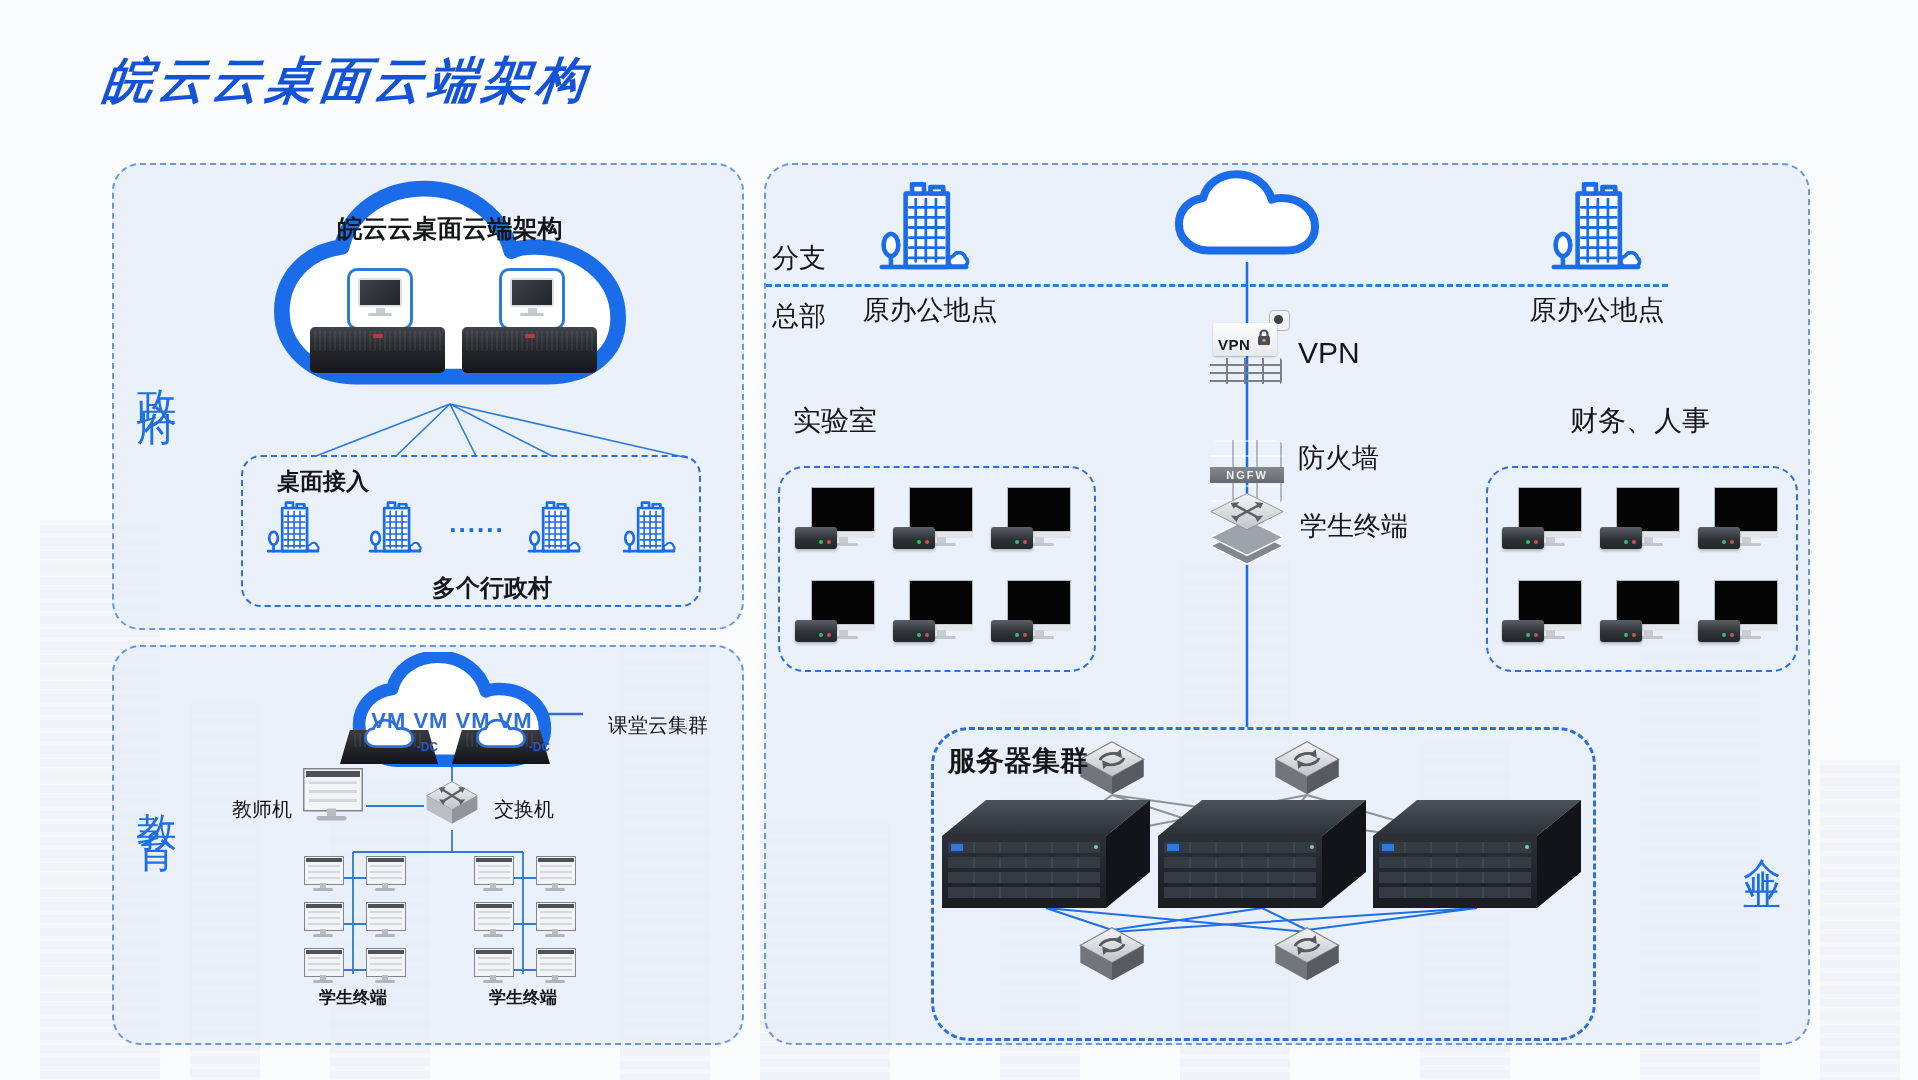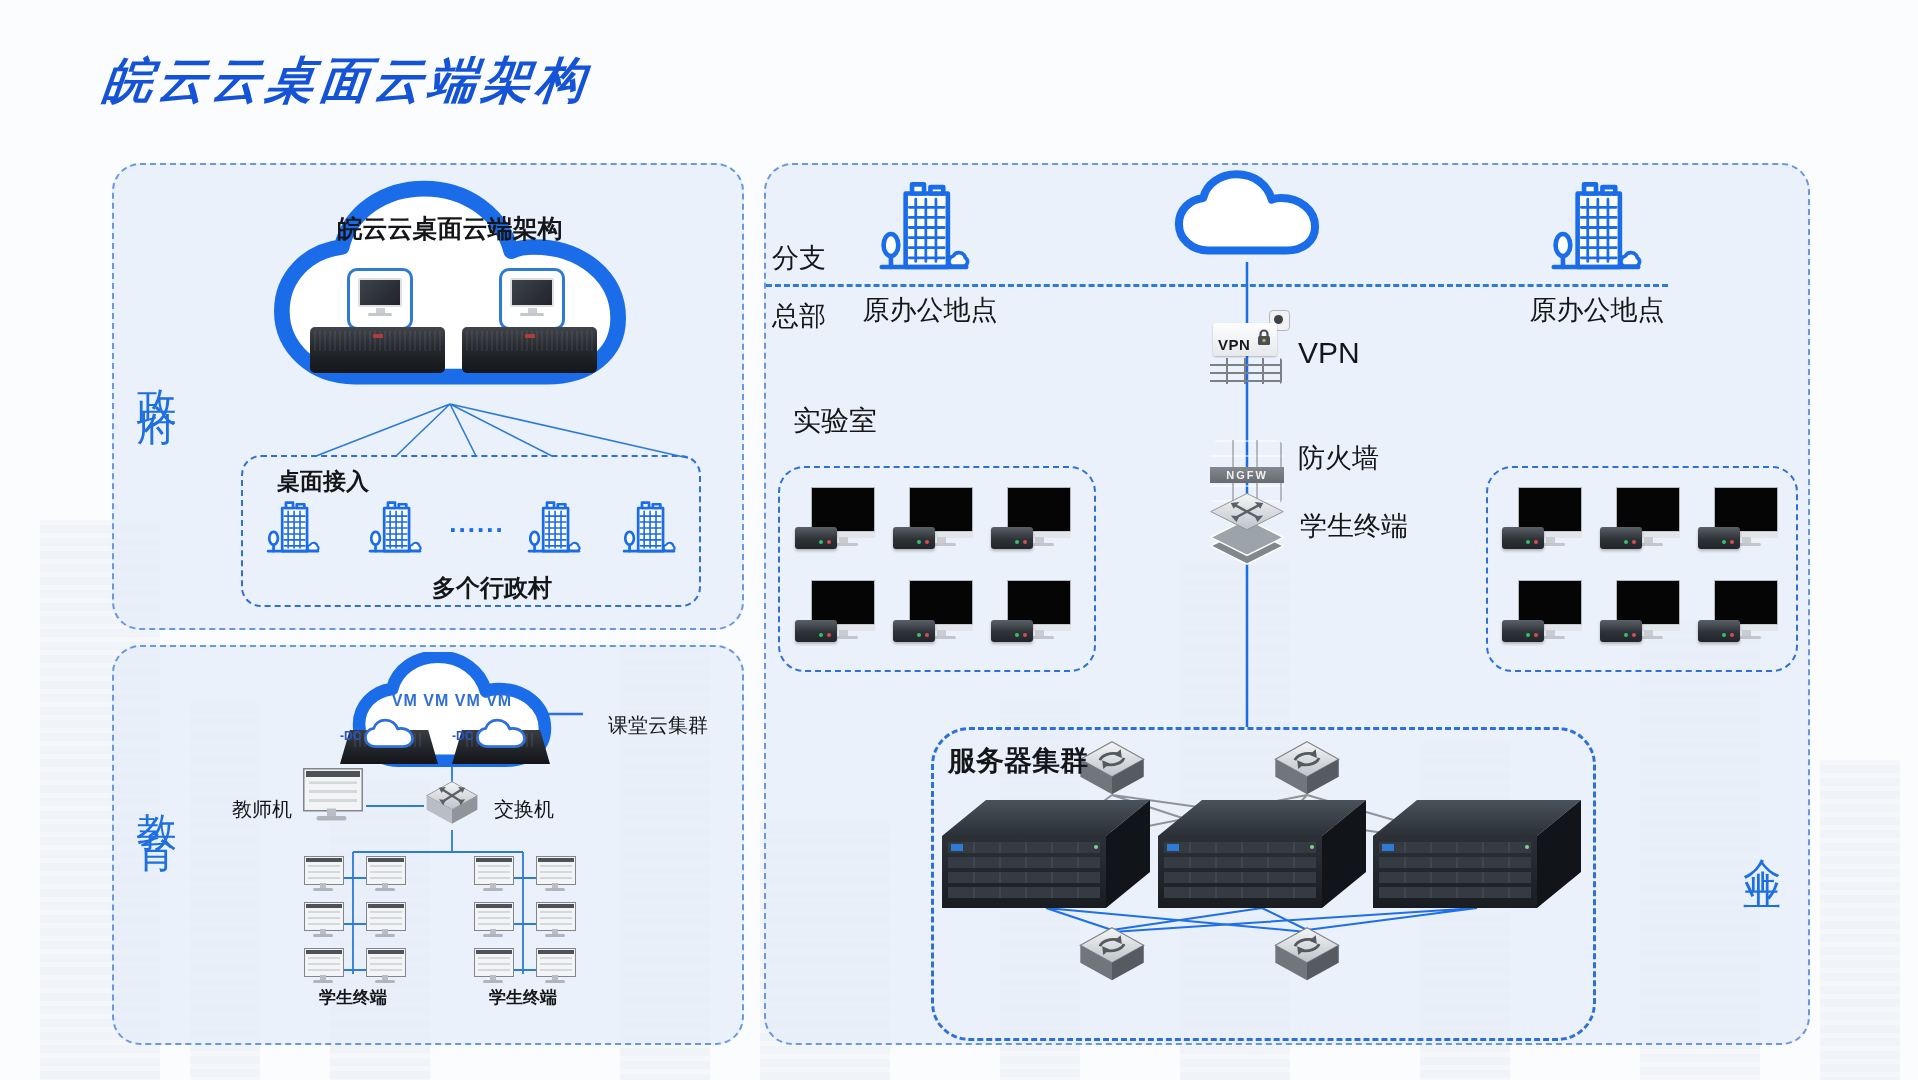--- a/index.html
+++ b/index.html
@@ -57,21 +57,21 @@
      background:repeating-linear-gradient(90deg,rgba(255,255,255,.06) 0 2px,transparent 2px 5px);}
   .gt-box:after{content:"";position:absolute;left:50%;top:7px;width:10px;height:4px;margin-left:-5px;background:#b23b3b;border-radius:1px;}
   
   .dc-dev{position:absolute;width:98px;height:48px;z-index:3;}
   .dc-box{position:absolute;left:0;top:8px;width:98px;height:34px;
      background:linear-gradient(180deg,#3a3e44 0%,#24272c 50%,#121418 100%);
      clip-path:polygon(10% 0,90% 0,100% 100%,0 100%);}
   .dc-box:before{content:"";position:absolute;left:14px;right:14px;top:3px;height:14px;
      background:repeating-linear-gradient(90deg,rgba(255,255,255,.07) 0 2px,transparent 2px 5px);}
   .dc-cloud{position:absolute;left:23px;top:-4px;width:52px;height:34px;stroke:#2e6fd8;fill:#fff;stroke-linejoin:round;}
-  .dc-txt{position:absolute;left:0;right:0;top:7px;text-align:left;font-size:12px;font-weight:800;color:#2456c8;z-index:4;}
+  .dc-txt{position:absolute;left:0;right:0;top:18px;text-align:right;font-size:12px;font-weight:800;color:#2456c8;z-index:4;}
   
   svg.isw{position:absolute;z-index:3;}
   
   .vpn-dev{position:absolute;width:74px;height:64px;z-index:3;}
   .vd-badge{position:absolute;right:-6px;top:-10px;width:19px;height:19px;background:#f1f2f4;border:1px solid #b4b8bd;border-radius:4px;}
   .vd-badge:after{content:"";position:absolute;left:4px;top:4px;width:9px;height:9px;border-radius:50%;background:#3d4248;}
   .vd-card{position:absolute;left:3px;top:3px;width:64px;height:33px;border-radius:3px;
      background:linear-gradient(180deg,#fdfdfe,#e6e9ec);box-shadow:0 1px 2px rgba(0,0,0,.25);}
   .vd-txt{position:absolute;left:5px;bottom:3px;font-weight:800;font-size:15px;color:#17191c;letter-spacing:.5px;}
   .vd-lock{position:absolute;right:5px;top:5px;}
@@ -243,21 +243,21 @@
   <svg class="icon" style="left:622px;top:498px;width:54px;height:60px">
       <use href="#sym-building"></use>
     </svg>
   <div class="lbl b c" style="left:412px;top:572px;width:160px;font-size:24px">多个行政村</div>
 
   <div class="side-label" style="left:130px;top:782px">教育</div>
 
   <svg class="cloud" style="left:302px;top:652px;width:300px;height:126px;stroke-width:16">
       <use href="#sym-cloud"></use>
     </svg>
-  <div class="lbl b c blue" style="left:352px;top:692px;width:200px;font-size:16px;letter-spacing:1px">VM VM VM VM</div>
+  <div class="lbl b c blue" style="left:352px;top:708px;width:200px;font-size:22px;letter-spacing:1px">VM VM VM VM</div>
 
   <div class="dc-dev" style="left:340px;top:722px">
     <div class="dc-box"></div>
     <svg class="dc-cloud" style="stroke-width:14">
         <use href="#sym-cloud"></use>
       </svg>
     <span class="dc-txt">-DC</span>
   </div>
   <div class="dc-dev" style="left:452px;top:722px">
     <div class="dc-box"></div>
@@ -427,20 +427,21 @@
       <div class="pc"></div>
     </div>
   <div class="mon-dark" style="left:991px;top:580px">
       <div class="scr"></div>
       <div class="chin"></div>
       <div class="stand"></div>
       <div class="base"></div>
       <div class="pc"></div>
     </div>
 
+  <div class="lbl c" style="left:1480px;top:402px;width:320px;font-size:28px">财务、人事</div>
   <div class="inner-box" style="left:1486px;top:466px;width:308px;height:202px;border-radius:26px"></div>
   <div class="mon-dark" style="left:1502px;top:487px">
       <div class="scr"></div>
       <div class="chin"></div>
       <div class="stand"></div>
       <div class="base"></div>
       <div class="pc"></div>
     </div>
   <div class="mon-dark" style="left:1600px;top:487px">
       <div class="scr"></div>

